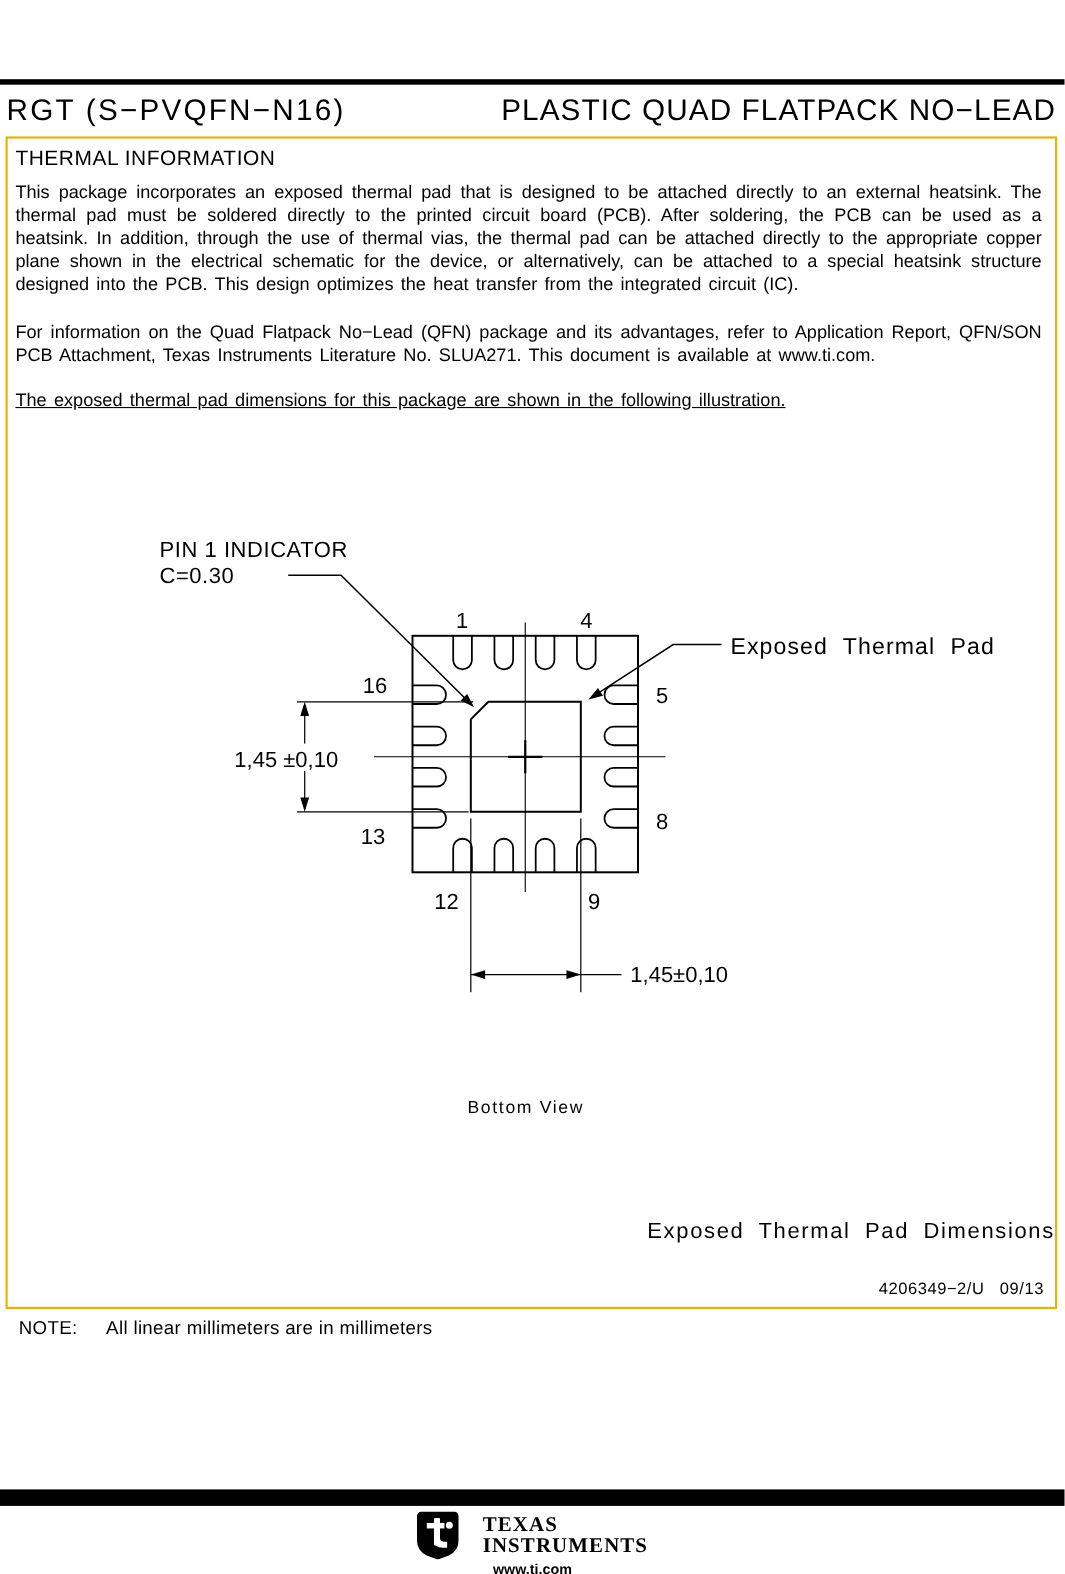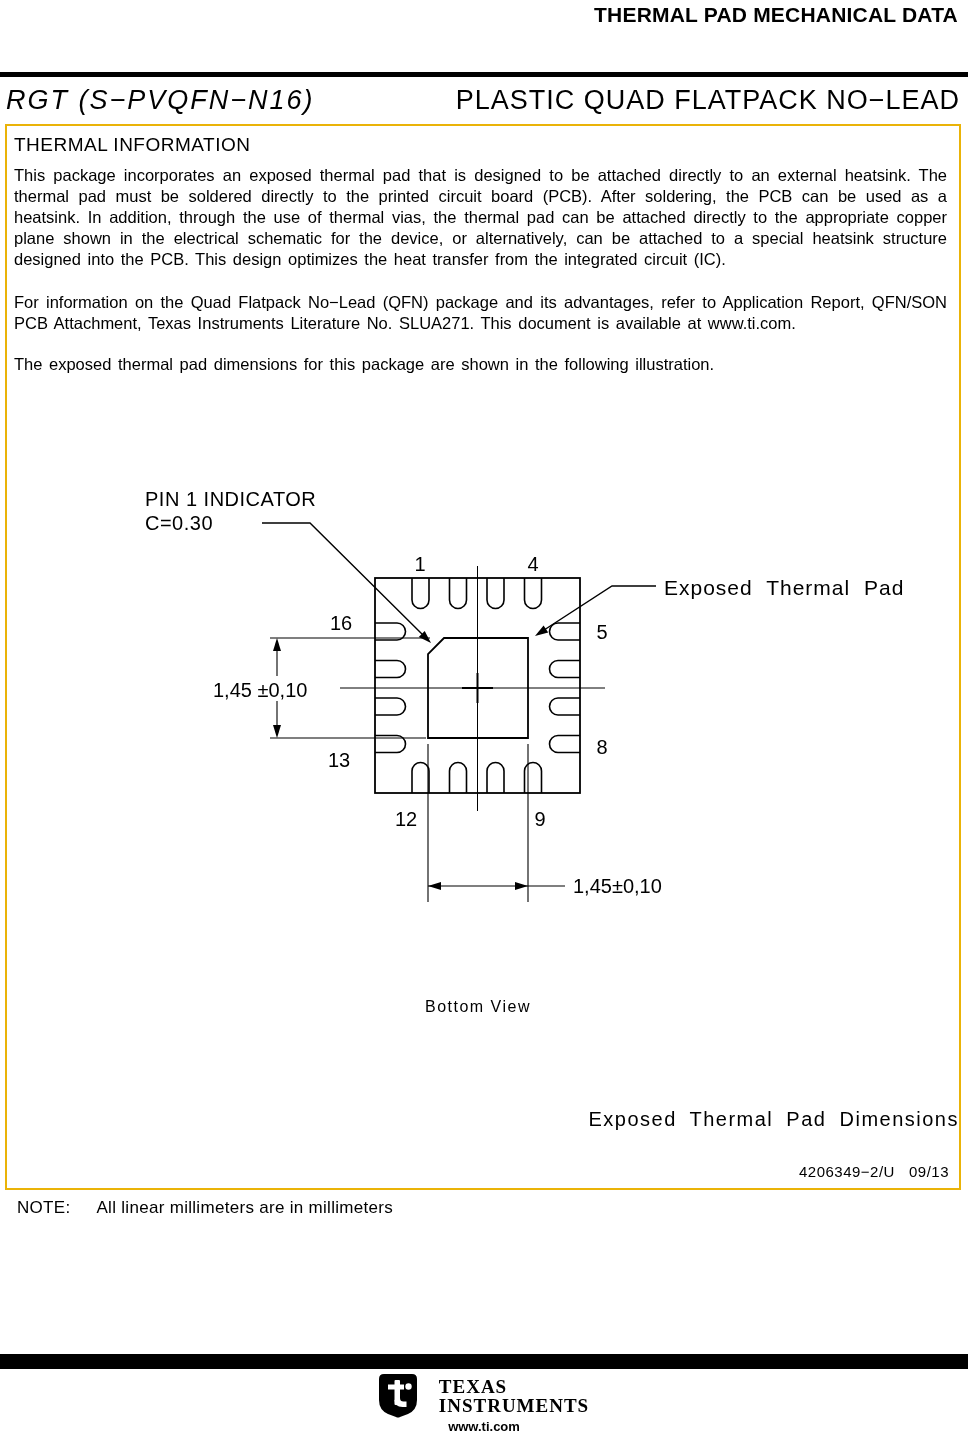--- a/index.html
+++ b/index.html
@@ -9,34 +9,34 @@
   }
   .doc-title {
     position:absolute; top:3px; right:10px;
     font-size:21px; font-weight:bold; letter-spacing:0.2px;
   }
   .top-rule { position:absolute; top:72px; left:0; width:968px; height:5px; background:#000; }
   .pkg-header {
     position:absolute; top:85px; left:6px; width:954px;
     display:flex; justify-content:space-between; align-items:baseline;
   }
-  .pkg-code { font-size:27px; font-weight:400; letter-spacing:2px; white-space:nowrap;font-style:italic; }
+  .pkg-code { font-size:27px; font-weight:400; letter-spacing:2px; white-space:nowrap; }
   .pkg-type { font-size:27px; font-weight:400; letter-spacing:1px; white-space:nowrap; }
   .main-box {
     position:absolute; top:124px; left:5px; width:952px; height:1062px;
     border:2px solid #eab308;
   }
   .box-content { padding:6px 12px 0 7px; }
   .section-title { font-size:19px; font-weight:400; letter-spacing:0.5px; margin:2px 0 0 0; }
   .box-content p {
     font-size:16.5px; line-height:21px; text-align:justify; margin:0; word-spacing:2px;
   }
   .para1 { margin-top:9px !important; }
   .para2 { margin-top:22px !important; }
-  .para3 { margin-top:20px !important; }
+  .para3 { margin-top:20px !important;text-decoration:underline; }
   .drawing-svg { position:absolute; top:352px; left:0; }
   .fig-caption {
     position:absolute; top:982px; left:0; width:100%; text-align:right;
     font-size:20px; letter-spacing:1.5px; word-spacing:6px;
   }
   .doc-num {
     position:absolute; bottom:8px; right:10px; font-size:15px; letter-spacing:0.5px;
   }
   .doc-date { margin-left:14px;margin-top:27px; }
   .note-row { position:absolute; top:1198px; left:17px; font-size:17px; letter-spacing:0.3px; }
@@ -53,21 +53,20 @@
     font-size:19px; letter-spacing:1px;
   }
   .logo-url { font-size:13px; font-weight:bold; margin-top:1px; }
   svg text { font-family:"Liberation Sans", sans-serif; fill:#000; }
 </style>
 </head>
 <body>
 
 <div class="page">
 
-  <div class="doc-title">THERMAL PAD MECHANICAL DATA</div>
   <div class="top-rule"></div>
 
   <div class="pkg-header">
     <span class="pkg-code">RGT (S−PVQFN−N16)</span>
     <span class="pkg-type">PLASTIC QUAD FLATPACK NO−LEAD</span>
   </div>
 
   <div class="main-box">
     <div class="box-content">
       <div class="section-title">THERMAL INFORMATION</div>

